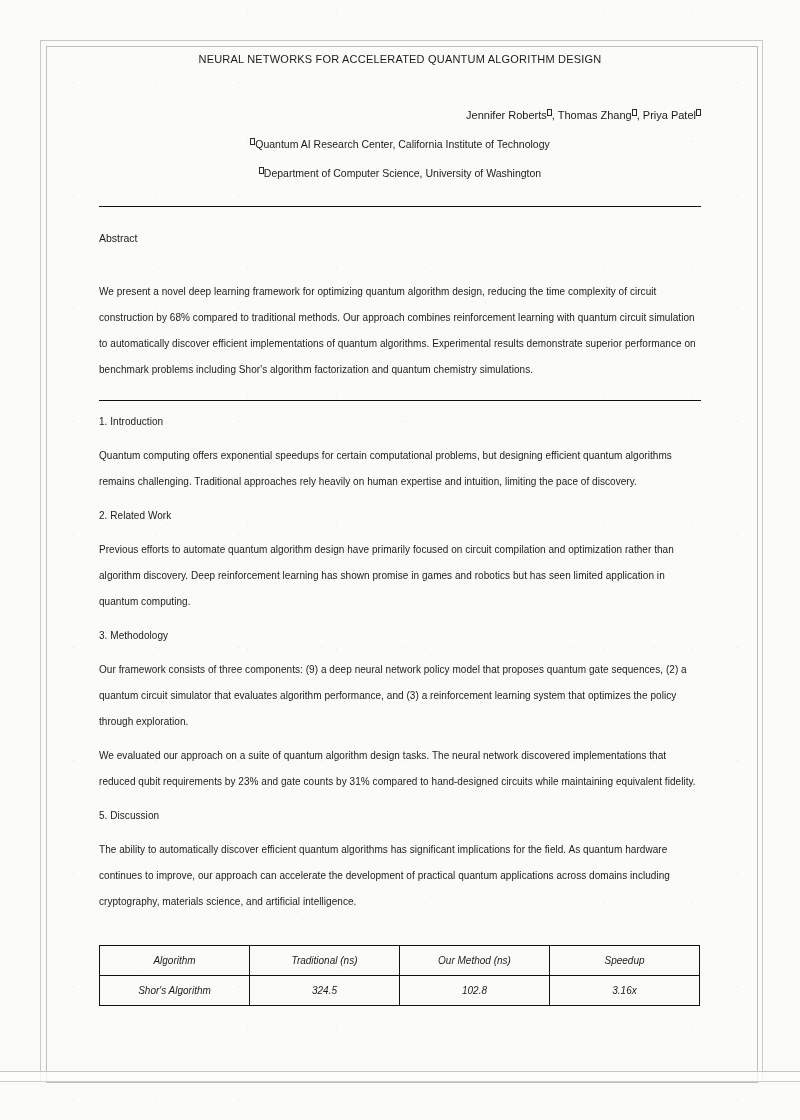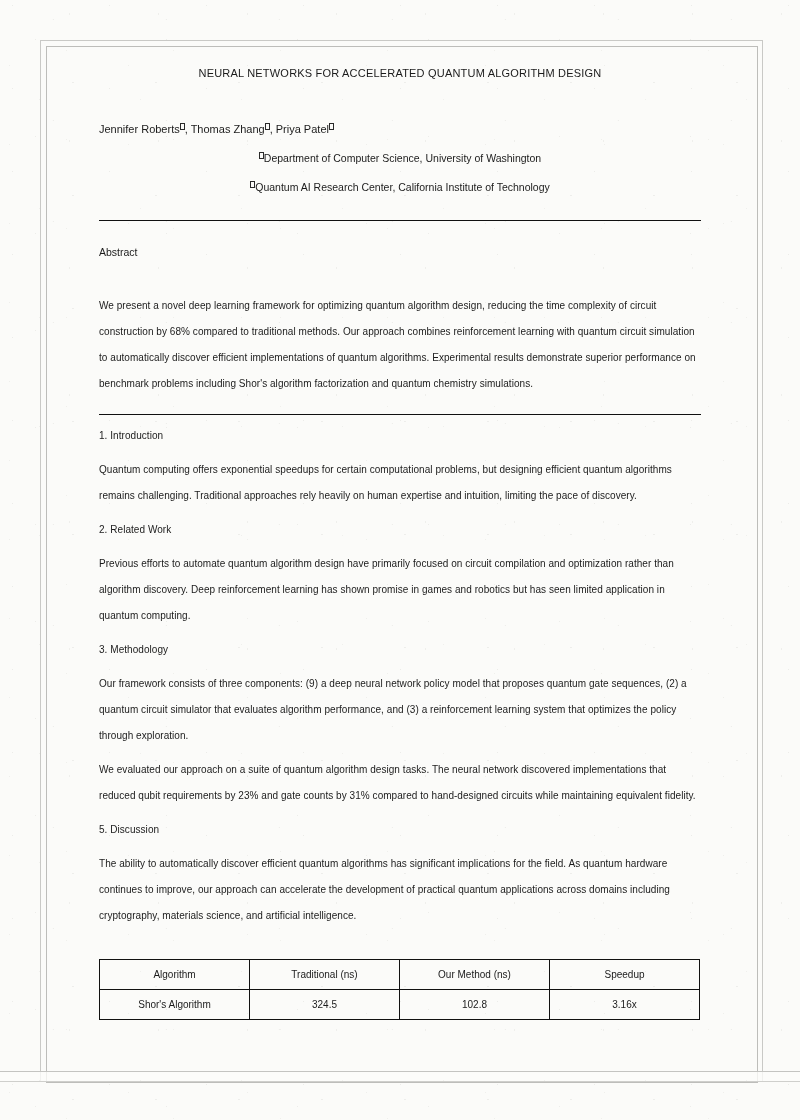--- a/index.html
+++ b/index.html
@@ -81,27 +81,27 @@
     left: 99px; top: 0;
     width: 602px;
     z-index: 3;
   }
 
   #doc-title {
     text-align: center;
     font-size: 11px;
     letter-spacing: .2px;
     margin: 0;
-    padding-top: 66px;
+    padding-top: 52px;
     font-weight: normal;
     line-height: 14px;
   }
 
   .authors {
-    text-align: left;
+    text-align: right;
     font-size: 11px;
     margin-top: 42px;
     line-height: 14px;
   }
   .affiliation {
     text-align: center;
     font-size: 10.5px;
     margin-top: 15px;
     line-height: 14px;
   }
@@ -158,39 +158,40 @@
   #results-table th,
   #results-table td {
     border: 1px solid #111;
     height: 29px;
     text-align: center;
     font-size: 10px;
     font-weight: normal;
     padding: 0;
     line-height: 29px;
     background: transparent;
+    font-style: italic;
   }
 </style>
 </head>
 <body>
 
 <div id="scan-noise"></div>
 <div id="page-frame-outer"></div>
 <div id="page-frame-inner"></div>
 
 <div id="content">
 
   <h1 id="doc-title">NEURAL NETWORKS FOR ACCELERATED QUANTUM ALGORITHM DESIGN</h1>
 
   <div class="authors">
     <span>Jennifer Roberts</span><span class="sup-box"></span><span>, </span><span>Thomas Zhang</span><span class="sup-box"></span><span>, </span><span>Priya Patel</span><span class="sup-box"></span>
   </div>
 
+  <div class="affiliation"><span class="sup-box"></span><span>Quantum AI Research Center, California Institute of Technology</span></div>
   <div class="affiliation"><span class="sup-box"></span><span>Department of Computer Science, University of Washington</span></div>
-  <div class="affiliation"><span class="sup-box"></span><span>Quantum AI Research Center, California Institute of Technology</span></div>
 
   <hr class="rule" id="rule-top">
 
   <div id="abstract-heading">Abstract</div>
   <p class="body-text" id="abstract-body">We present a novel deep learning framework for optimizing quantum algorithm design, reducing the time complexity of circuit construction by 68% compared to traditional methods. Our approach combines reinforcement learning with quantum circuit simulation to automatically discover efficient implementations of quantum algorithms. Experimental results demonstrate superior performance on benchmark problems including Shor's algorithm factorization and quantum chemistry simulations.</p>
 
   <hr class="rule" id="rule-bottom">
 
   <div class="section">
     <h2 class="section-heading">1. Introduction</h2>

